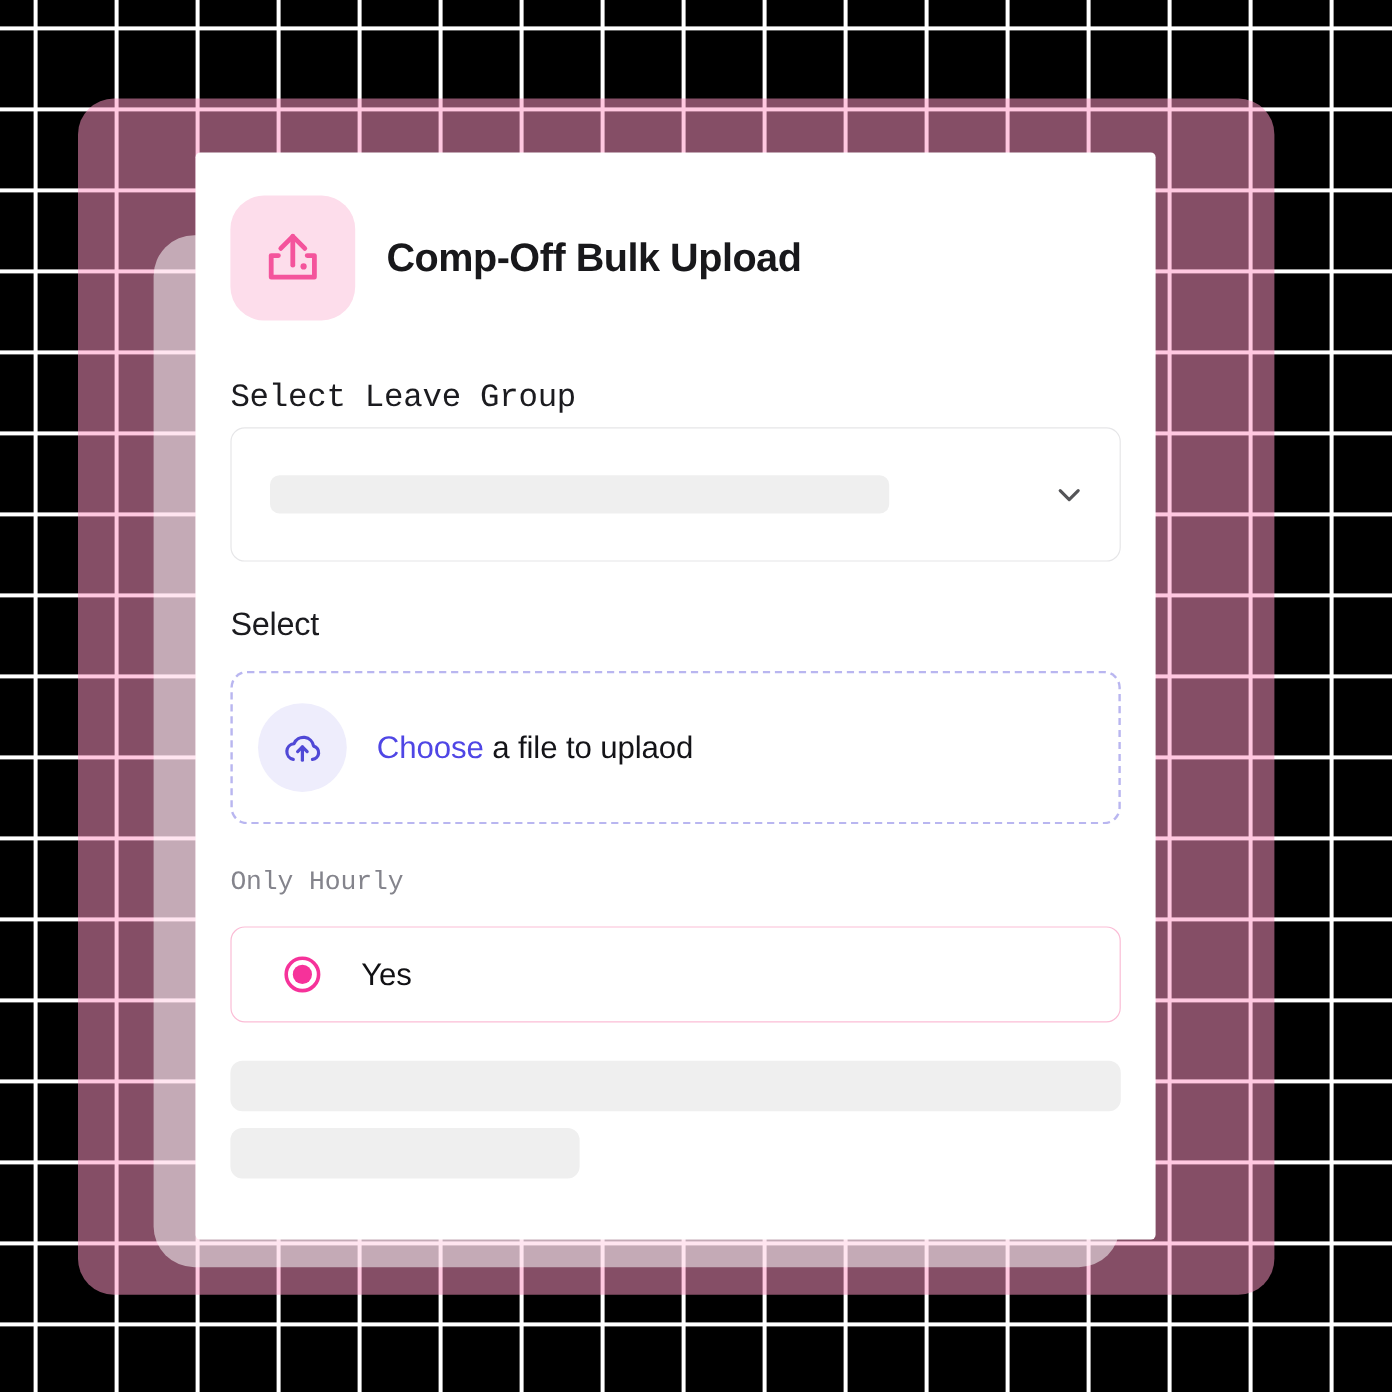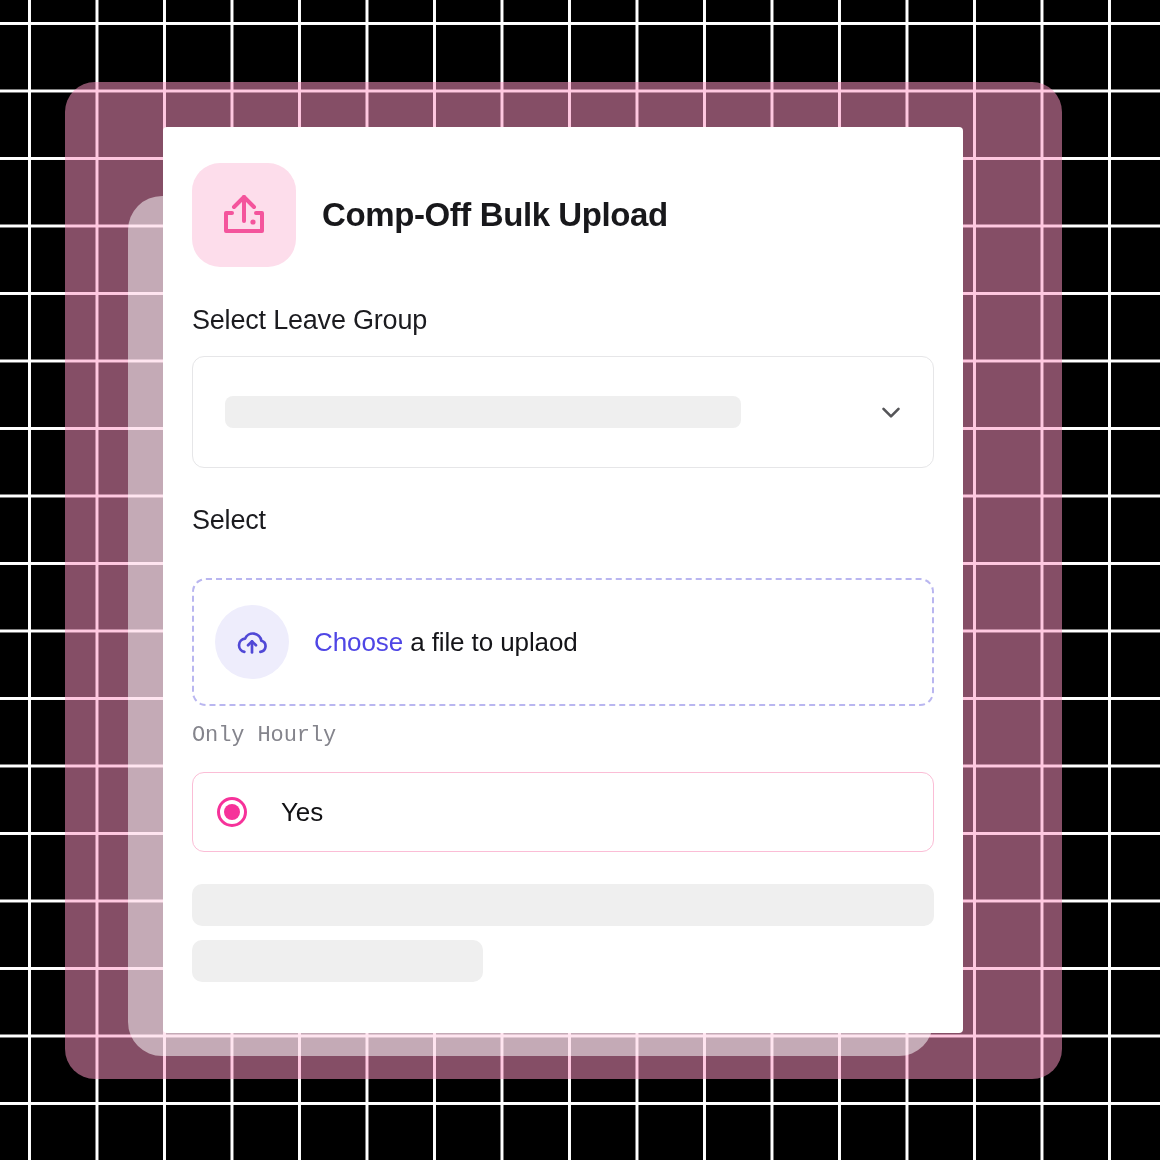--- a/index.html
+++ b/index.html
@@ -86,21 +86,21 @@
   }
 
   
   .field-label {
     position: absolute;
     left: 29px;
     font-size: 27px;
     color: #1b1b1f;
     letter-spacing: -0.2px;
   }
-  .label-leave-group { top: 178px; }
+  .label-leave-group { top: 190px; font-family: Liberation Mono, monospace; }
   .label-upload      { top: 378px; }
 
   .label-muted {
     position: absolute;
     left: 29px;
     top: 596px;
     font-size: 22px;
     color: #84848c;
     letter-spacing: -0.1px;
     font-family: Liberation Mono, monospace;
@@ -133,21 +133,21 @@
     align-items: center;
     justify-content: center;
     width: 40px;
     height: 40px;
   }
 
   
   .dropzone {
     position: absolute;
     left: 29px;
-    top: 451px;
+    top: 432px;
     width: 742px;
     height: 128px;
     border: 2px dashed #b9b6f0;
     border-radius: 14px;
     display: flex;
     align-items: center;
     padding-left: 21px;
     gap: 25px;
     background: #fff;
   }
@@ -177,21 +177,21 @@
     display: flex;
     gap: 21px;
   }
   .radio-opt {
     flex: 1;
     height: 80px;
     border: 1.5px solid #fbbdd6;
     border-radius: 12px;
     display: flex;
     align-items: center;
-    padding-left: 24px;
+    padding-left: 44px;
     gap: 34px;
     background: #fff;
   }
   .radio-dot {
     width: 30px;
     height: 30px;
     border-radius: 50%;
     flex: none;
     display: flex;
     align-items: center;

